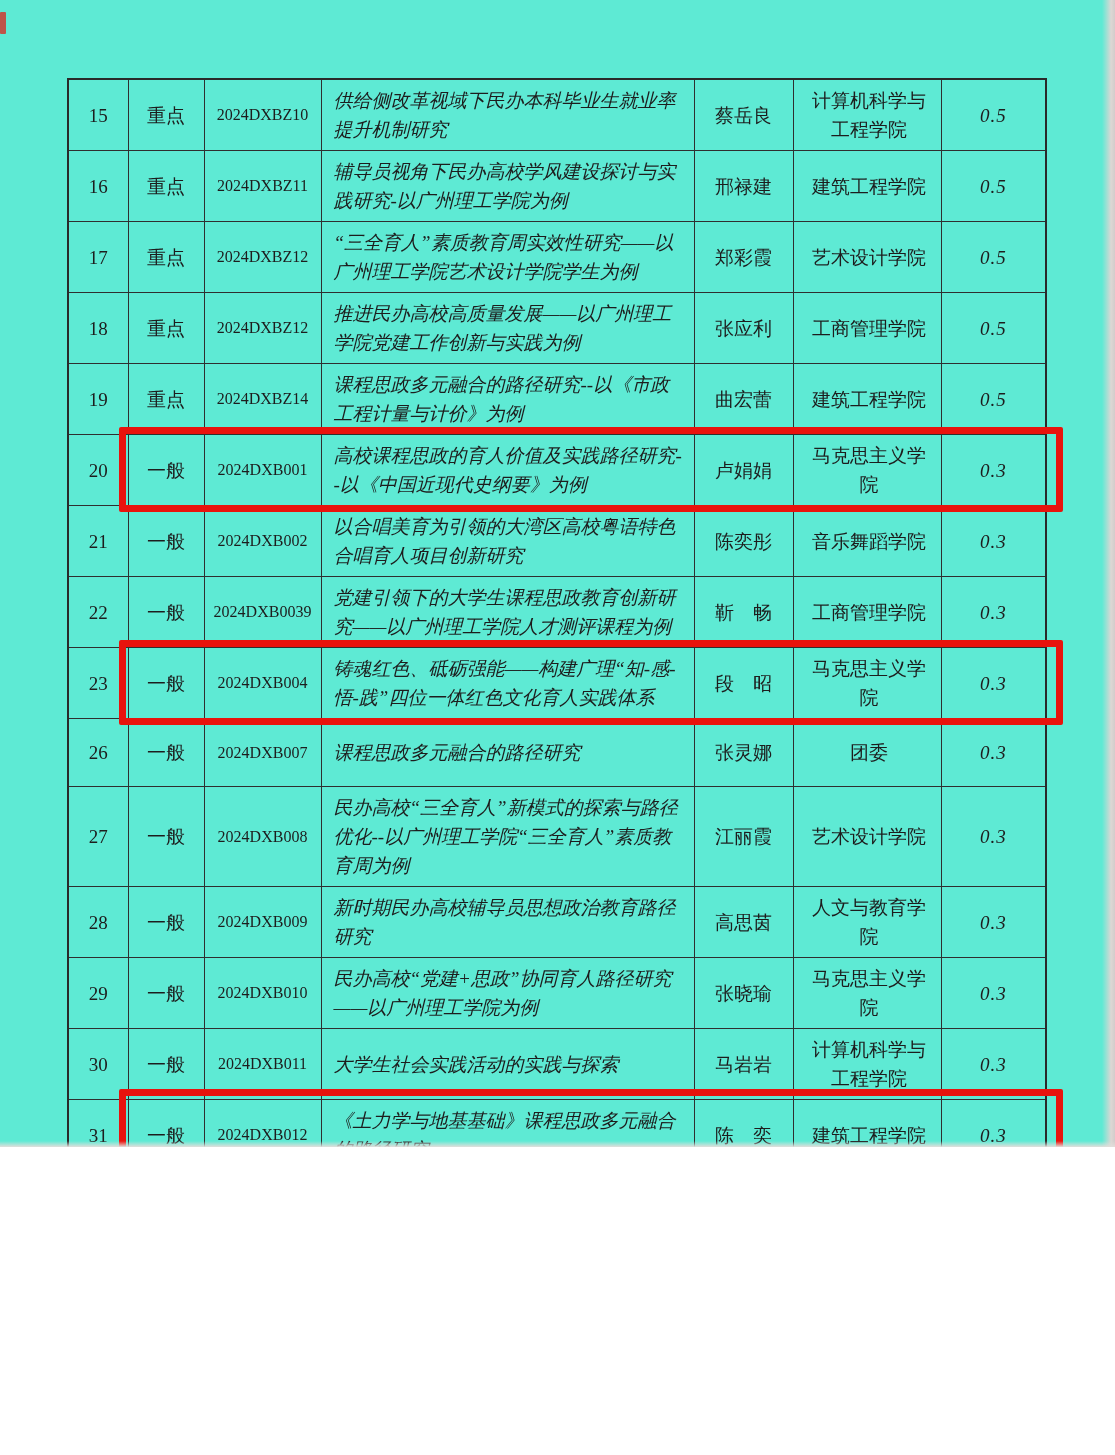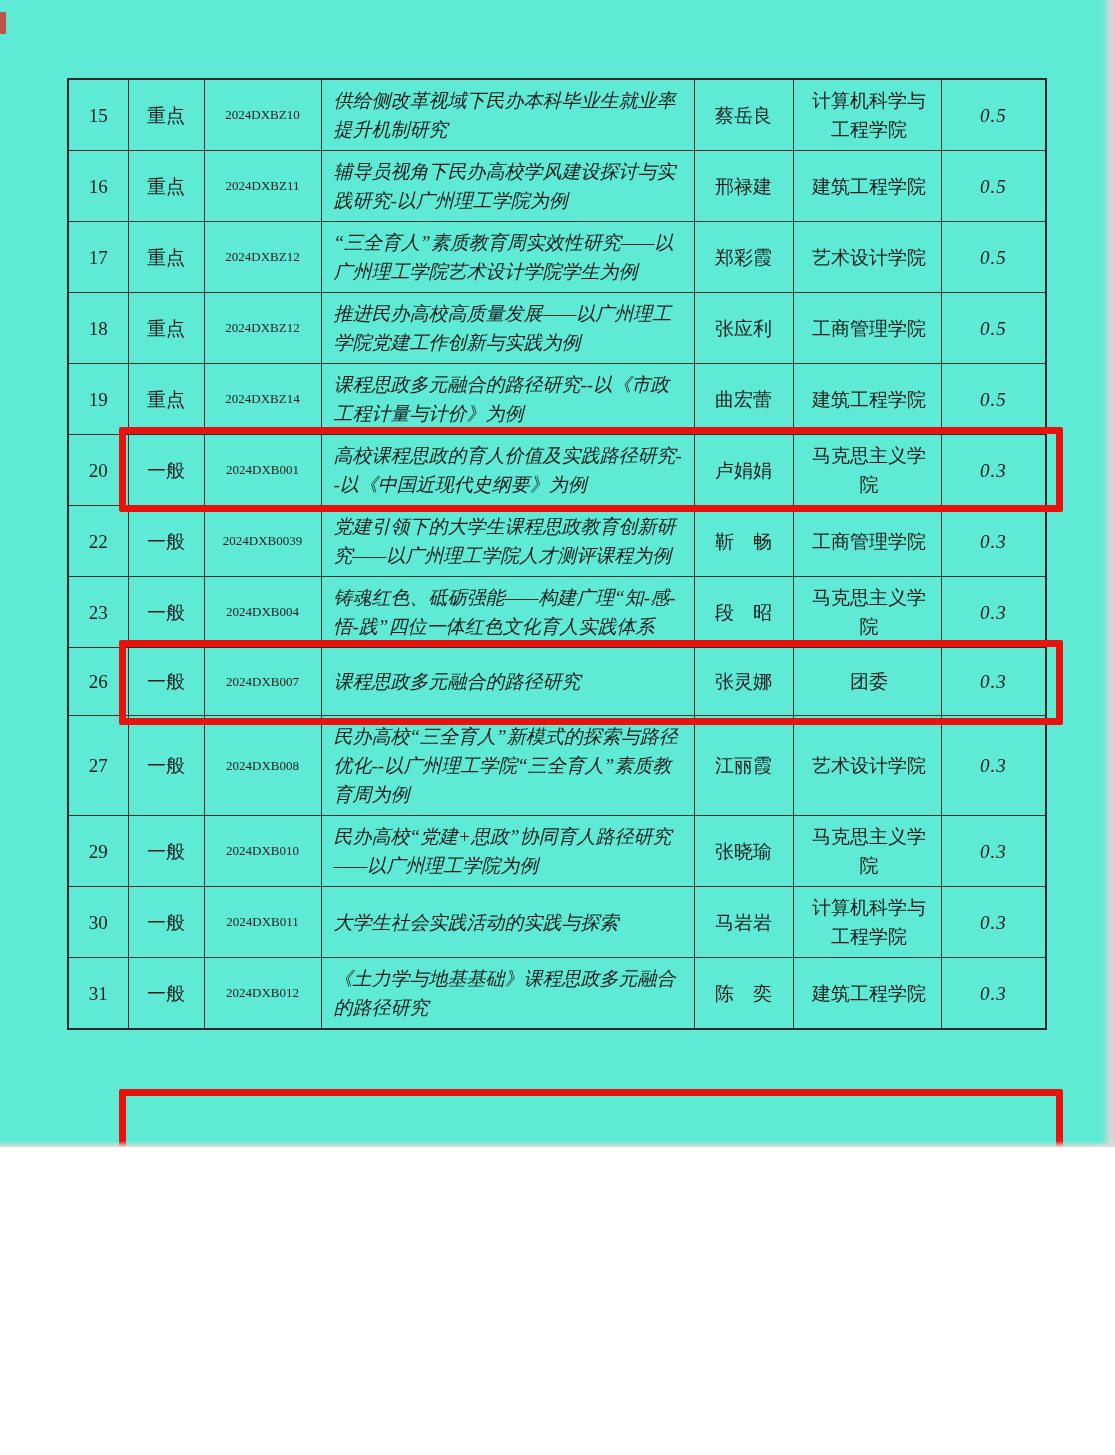--- a/index.html
+++ b/index.html
@@ -35,21 +35,21 @@
     border:1.5px solid #2f2f2f;
     vertical-align:middle;
     font-size:19px;line-height:29px;
     padding:6px 6px;
     overflow:hidden;
   }
   tr{height:68px;}
   .col-num,.col-category,.col-leader,.col-score,.col-code{text-align:center;}
   .col-title{text-align:left;padding-left:12px;padding-right:6px;font-style:italic;}
   .col-college{text-align:center;padding-left:10px;padding-right:6px;}
-  .col-code{font-size:13px;word-break:break-all;line-height:26px;letter-spacing:0;}
+  .col-code{font-size:16px;word-break:break-all;line-height:26px;letter-spacing:0;}
   .col-num{font-size:19px;}
   .col-score{letter-spacing:1px;font-style:italic;}
   .red-box{
     position:absolute;left:119px;width:944px;
     border:7px solid #e8130d;
     border-radius:2px;
     box-sizing:border-box;
     pointer-events:none;
     background:transparent;
   }
@@ -124,20 +124,29 @@
         <tr>
           <td class="col-num">20</td>
           <td class="col-category">一般</td>
           <td class="col-code">2024DXB001</td>
           <td class="col-title">高校课程思政的育人价值及实践路径研究--以《中国近现代史纲要》为例</td>
           <td class="col-leader">卢娟娟</td>
           <td class="col-college">马克思主义学院</td>
           <td class="col-score">0.3</td>
         </tr>
         <tr>
+          <td class="col-num">21</td>
+          <td class="col-category">一般</td>
+          <td class="col-code">2024DXB002</td>
+          <td class="col-title">以合唱美育为引领的大湾区高校粤语特色合唱育人项目创新研究</td>
+          <td class="col-leader">陈奕彤</td>
+          <td class="col-college">音乐舞蹈学院</td>
+          <td class="col-score">0.3</td>
+        </tr>
+        <tr>
           <td class="col-num">22</td>
           <td class="col-category">一般</td>
           <td class="col-code">2024DXB0039</td>
           <td class="col-title">党建引领下的大学生课程思政教育创新研究——以广州理工学院人才测评课程为例</td>
           <td class="col-leader">靳　畅</td>
           <td class="col-college">工商管理学院</td>
           <td class="col-score">0.3</td>
         </tr>
         <tr>
           <td class="col-num">23</td>
@@ -157,20 +166,29 @@
           <td class="col-college">团委</td>
           <td class="col-score">0.3</td>
         </tr>
         <tr>
           <td class="col-num">27</td>
           <td class="col-category">一般</td>
           <td class="col-code">2024DXB008</td>
           <td class="col-title">民办高校“三全育人”新模式的探索与路径优化--以广州理工学院“三全育人”素质教育周为例</td>
           <td class="col-leader">江丽霞</td>
           <td class="col-college">艺术设计学院</td>
+          <td class="col-score">0.3</td>
+        </tr>
+        <tr>
+          <td class="col-num">28</td>
+          <td class="col-category">一般</td>
+          <td class="col-code">2024DXB009</td>
+          <td class="col-title">新时期民办高校辅导员思想政治教育路径研究</td>
+          <td class="col-leader">高思茵</td>
+          <td class="col-college">人文与教育学院</td>
           <td class="col-score">0.3</td>
         </tr>
         <tr>
           <td class="col-num">29</td>
           <td class="col-category">一般</td>
           <td class="col-code">2024DXB010</td>
           <td class="col-title">民办高校“党建+思政”协同育人路径研究——以广州理工学院为例</td>
           <td class="col-leader">张晓瑜</td>
           <td class="col-college">马克思主义学院</td>
           <td class="col-score">0.3</td>

